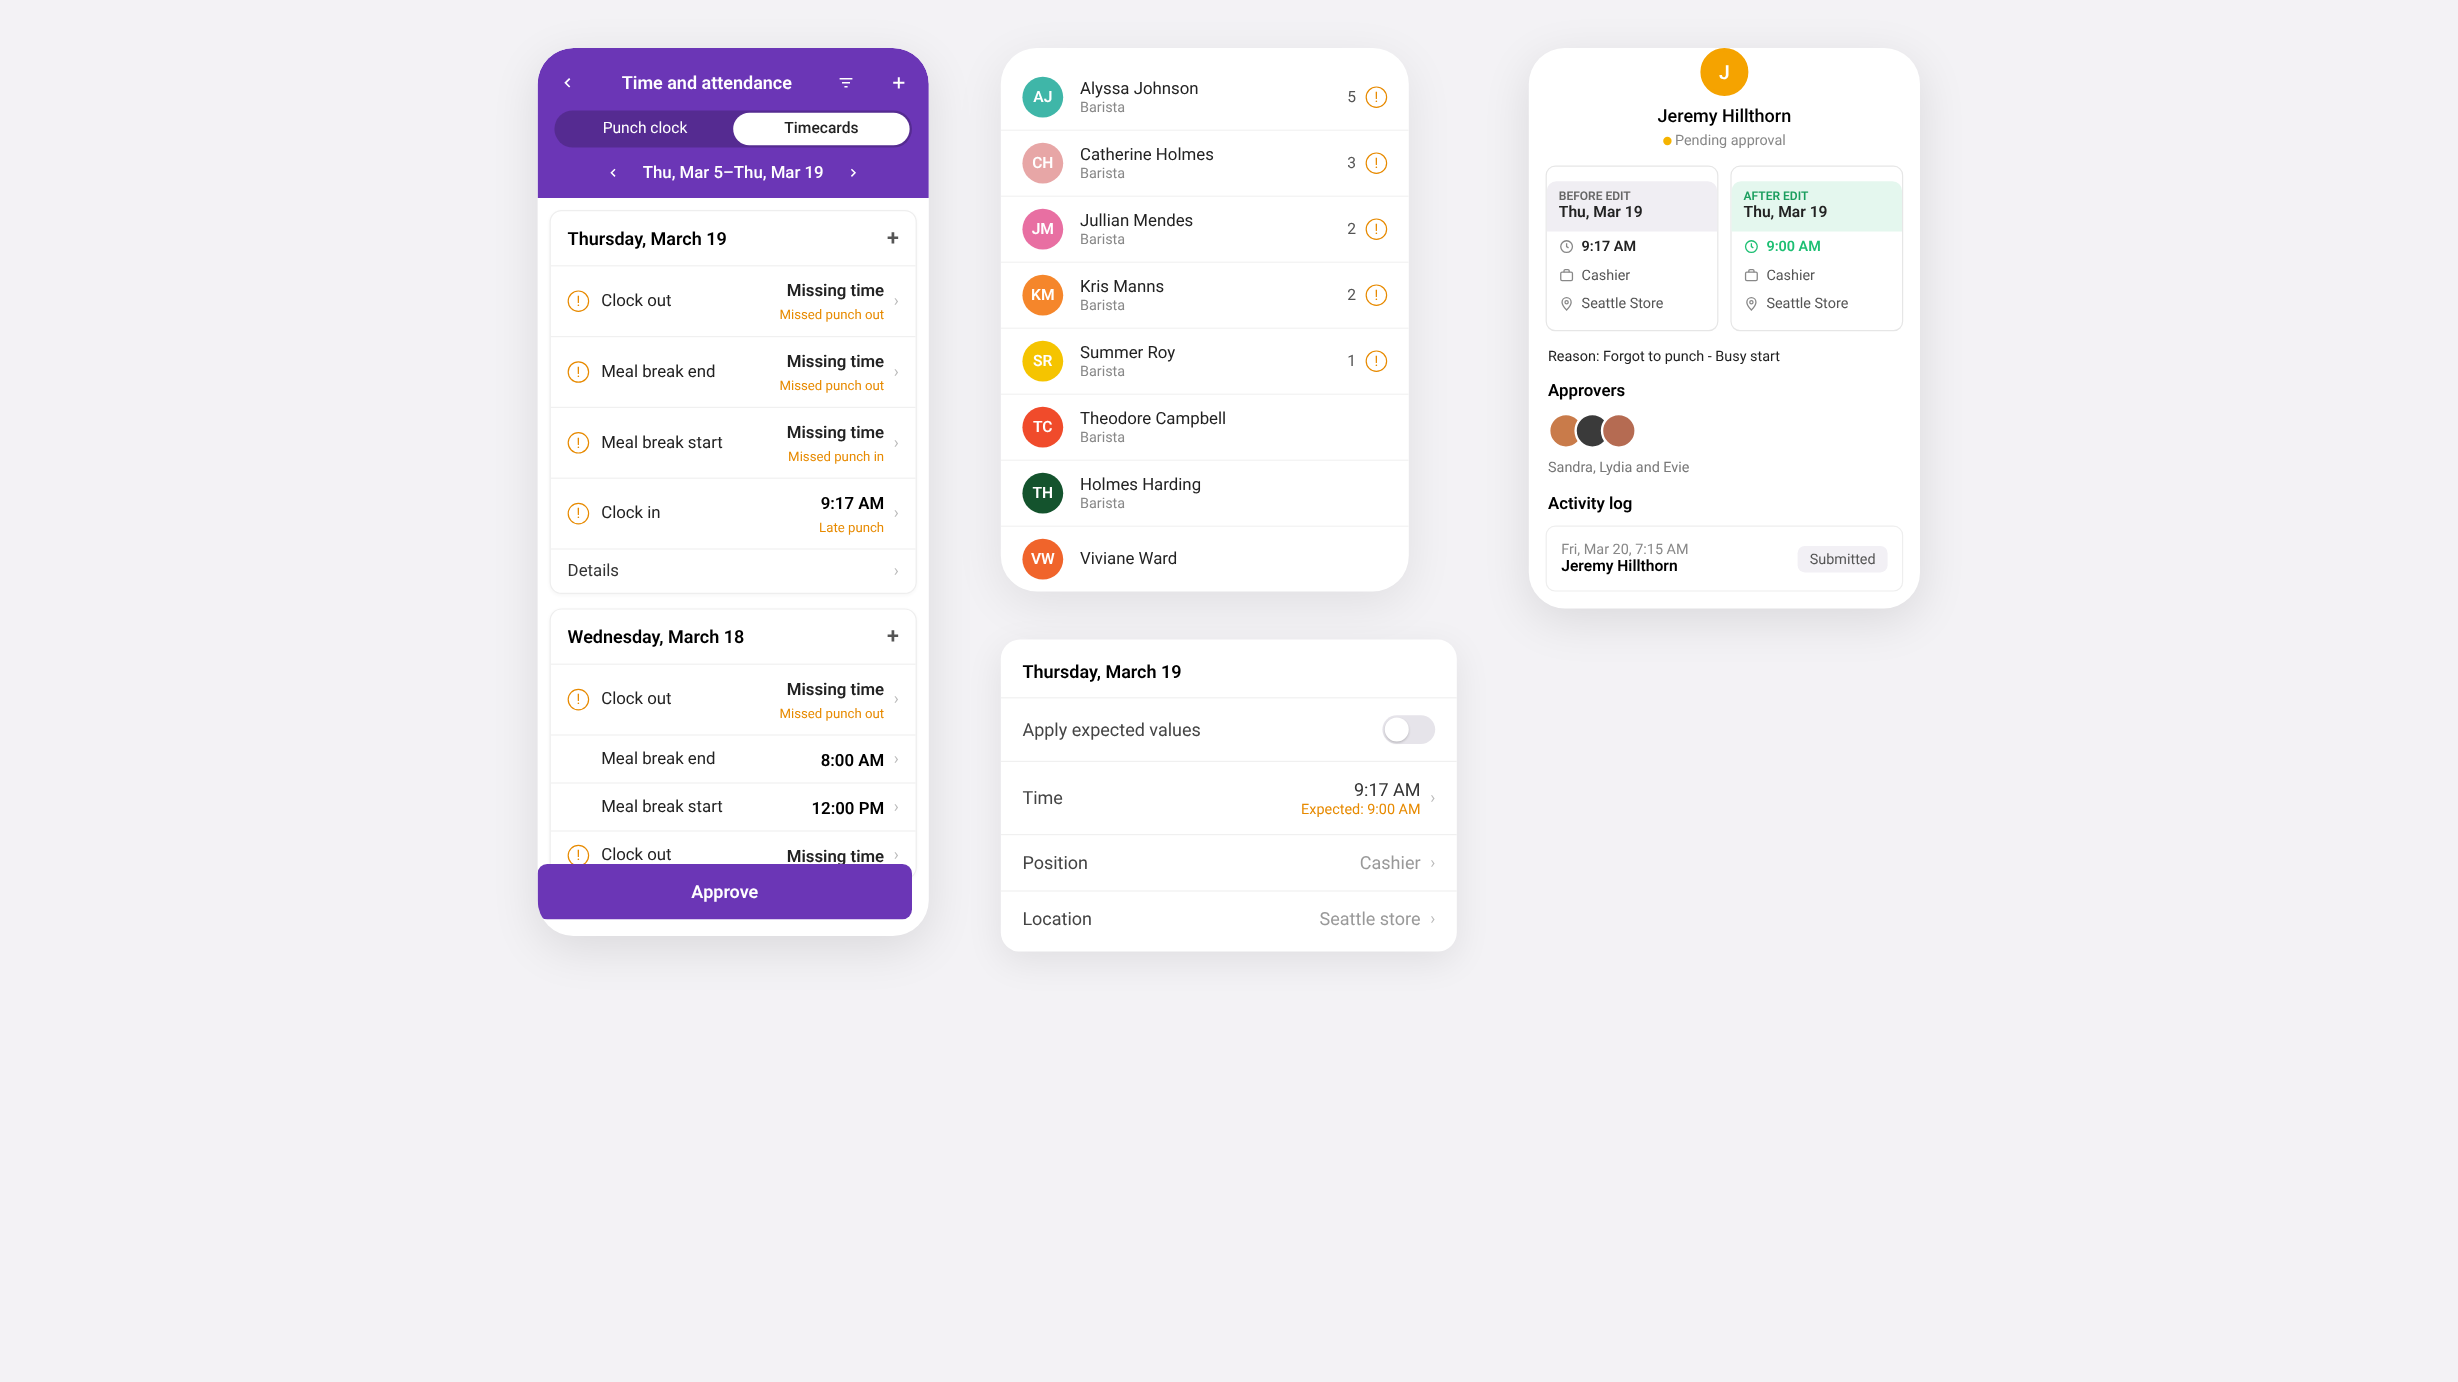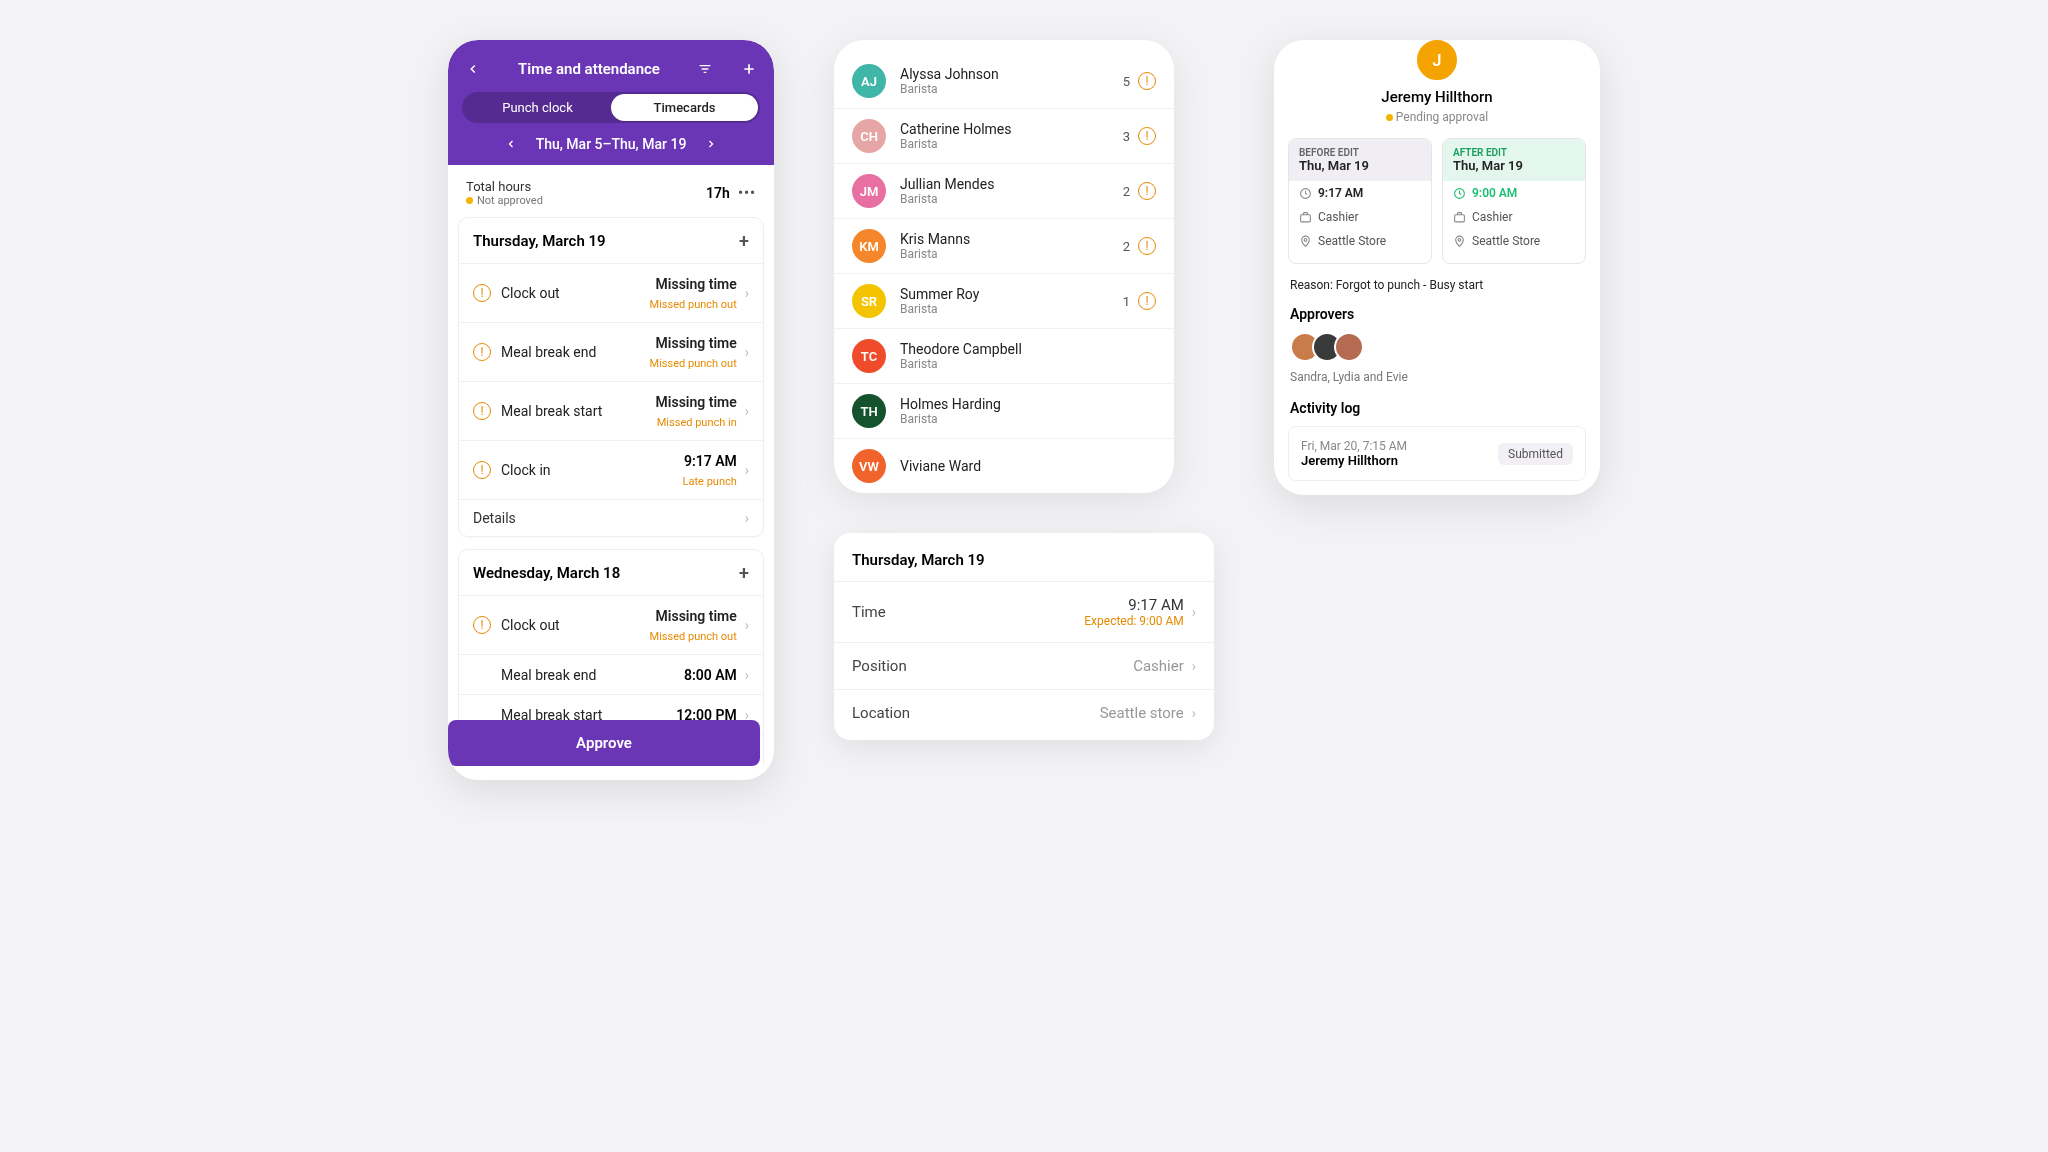--- a/index.html
+++ b/index.html
@@ -121,21 +121,21 @@
   .edit-row .right { color:#999; text-align:right; }
   .expected { color:#e78a00; font-size:12px; display:block; }
   .toggle { width:44px; height:24px; background:#e6e4ea; border-radius:12px; position:relative; cursor:pointer;}
   .toggle::after { content:""; position:absolute; left:2px; top:2px; width:20px; height:20px; background:#fff; border-radius:50%; box-shadow:0 1px 2px rgba(0,0,0,.2);}
   
   .phone-right { width:326px; padding:0 14px 14px; }
   .avatar-top { width:40px; height:40px; border-radius:50%; background:#f5a300; margin:0 auto; border:3px solid #f5a300; display:flex; align-items:center; justify-content:center; color:#fff; font-weight:600;}
   .user-name-c { text-align:center; font-weight:500; margin-top:8px; font-size:15px;}
   .pending { text-align:center; font-size:12px; color:#888; margin:4px 0 14px; }
   .compare-row { display:flex; gap:10px; }
-  .c-panel { flex:1; border:1px solid #e6e6e6; border-radius:8px; padding:0 0 10px; font-size:12px;}
+  .c-panel { flex:1; border:1px solid #e6e6e6; border-radius:8px; padding:12px 0 10px; font-size:12px;}
   .c-head { padding:8px 10px; border-radius:8px 8px 0 0; }
   .c-before .c-head { background:#f0eef3; }
   .c-after .c-head { background:#e4f7ee; }
   .c-tag { font-size:10px; font-weight:600; color:#666; }
   .c-date { font-weight:600; font-size:13px; color:#222; }
   .c-line { display:flex; align-items:center; gap:6px; padding:5px 10px; color:#555;}
   .c-line .ic { width:13px; height:13px; color:#888; }
   .c-after .time-green { color:#1dbf73; font-weight:600; }
   .reason { font-size:12px; color:#555; margin:14px 2px; }
   .reason span { color:#222; }
@@ -190,33 +190,20 @@
       <span>Thu, Mar 5–Thu, Mar 19</span>
       <span class="icon-btn">
         <svg width="12" height="12" viewBox="0 0 24 24" fill="none" stroke="#fff" stroke-width="2.5">
             <polyline points="9 18 15 12 9 6"></polyline>
           </svg>
       </span>
     </div>
   </div>
 
   <div class="body-area">
-    <div class="total-row">
-      <div class="total-left">
-        <div class="lbl">Total hours</div>
-        <div class="sub">
-            <span class="dot-yellow"></span>
-            <span>Not approved</span>
-          </div>
-      </div>
-      <div class="total-right">
-        <span>17h</span>
-        <span class="more-dots">•••</span>
-      </div>
-    </div>
 
     <div id="days-container">
         <div class="card">
           <div class="card-header">
             <span>Thursday, March 19</span>
             <span class="plus">+</span>
           </div>
           <div class="entry-row">
             <span class="warn-icon">!</span>
             <span class="entry-label">Clock out</span>
@@ -348,20 +335,24 @@
           <div class="avatar" style="background:#f0642b">VW</div>
     <div class="person-info">
             <div class="person-name">Viviane Ward</div>
           </div>
     </div>
       </div>
   </div>
 
   <div class="edit-card">
     <div class="edit-title">Thursday, March 19</div>
+    <div class="edit-row">
+      <div class="left">Apply expected values</div>
+      <div class="toggle"></div>
+    </div>
     <div class="edit-row">
       <div class="left">Time</div>
       <div class="right">
         <span style="color:#333">9:17 AM</span>
         <span class="expected">Expected: 9:00 AM</span>
       </div>
       <span class="chevron">›</span>
     </div>
     <div class="edit-row">
       <div class="left">Position</div>

